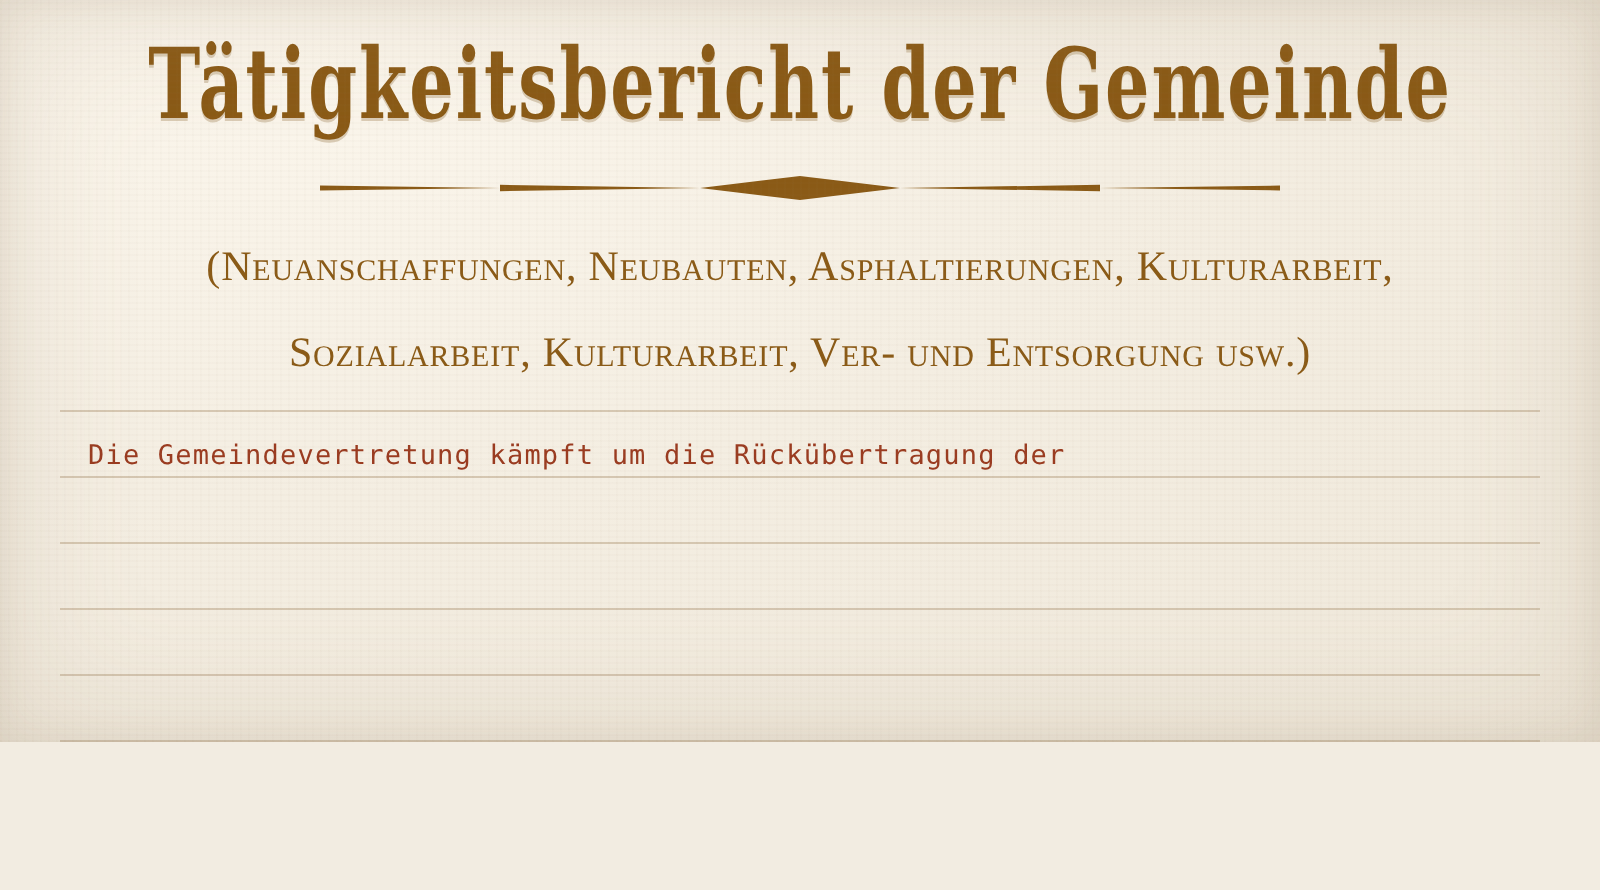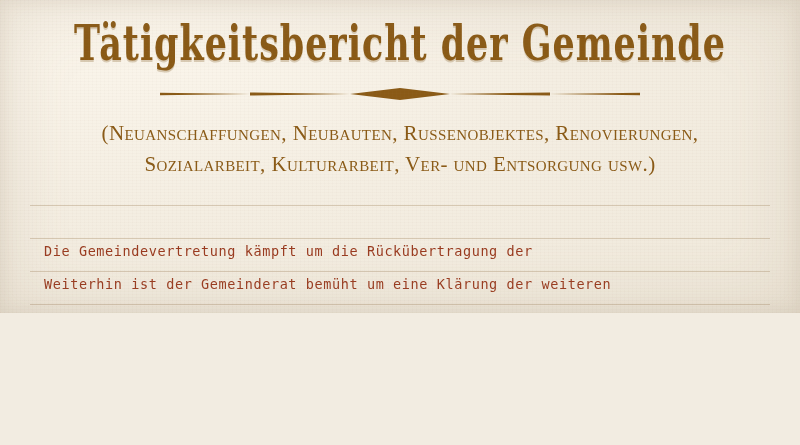--- a/index.html
+++ b/index.html
@@ -10,21 +10,21 @@
     width: 800px;
     height: 445px;
     overflow: hidden;
     background: #f2ece1;
     font-family: "Liberation Serif", serif;
   }
 
   .page {
     position: relative;
     width: 800px;
-    height: 313px;
+    height: 371px;
     background:
       radial-gradient(ellipse at 20% 10%, #fbf6ec 0%, #f4eee2 45%, #efe8da 100%);
     overflow: hidden;
   }
 
   
   .grain {
     position: absolute;
     inset: 0;
     pointer-events: none;
@@ -73,21 +73,21 @@
     left: 0;
     width: 800px;
     text-align: center;
     color: #8a5a16;
     font-family: "Liberation Serif", serif;
     font-size: 21px;
     line-height: 31px;
     font-variant: small-caps;
     letter-spacing: 0.4px;
   }
-  .subtitle .line2 { display: block; }
+  .subtitle .line2 { display: block; margin-top: 12px; }
 
   .ruled {
     position: absolute;
     top: 205px;
     left: 30px;
     width: 740px;
     height: 205px;
   }
   .rule {
     position: absolute;
@@ -99,21 +99,20 @@
 
   .body-text {
     position: absolute;
     top: 212px;
     left: 44px;
     width: 700px;
     color: #9a3b20;
     font-family: "DejaVu Sans Mono", monospace;
     font-size: 13.5px;
     letter-spacing: 0.6px;
-    margin-top: 23px;
   }
   .body-line {
     height: 33px;
     line-height: 33px;
     white-space: nowrap;
   }
 </style>
 </head>
 <body>
 
@@ -135,24 +134,23 @@
     <svg width="560" height="16" viewBox="0 0 560 16" aria-hidden="true">
       <polygon points="280,2 330,8 280,14 230,8" fill="#8a5a16"></polygon>
       <polygon points="230,8 130,9.6 130,6.4" fill="#8a5a16"></polygon>
       <polygon points="330,8 430,9.6 430,6.4" fill="#8a5a16"></polygon>
       <polygon points="130,8 40,9.2 40,6.8" fill="#8a5a16"></polygon>
       <polygon points="430,8 520,9.2 520,6.8" fill="#8a5a16"></polygon>
     </svg>
   </div>
 
   <div class="subtitle">
-    <span>(Neuanschaffungen, Neubauten, Russenobjektes, Renovierungen,</span>
+    <span>(Neuanschaffungen, Neubauten, Asphaltierungen, Kulturarbeit,</span>
     <span class="line2">Sozialarbeit, Kulturarbeit, Ver- und Entsorgung usw.)</span>
   </div>
 
   <div class="body-text">
     <div class="body-line">Die Gemeindevertretung kämpft um die Rückübertragung der</div>
-    <div class="body-line">Weiterhin ist der Gemeinderat bemüht um eine Klärung der weiteren</div>
   </div>
 
   <div class="grain"></div>
   <div class="vignette"></div>
 </div>
 
 </body></html>

